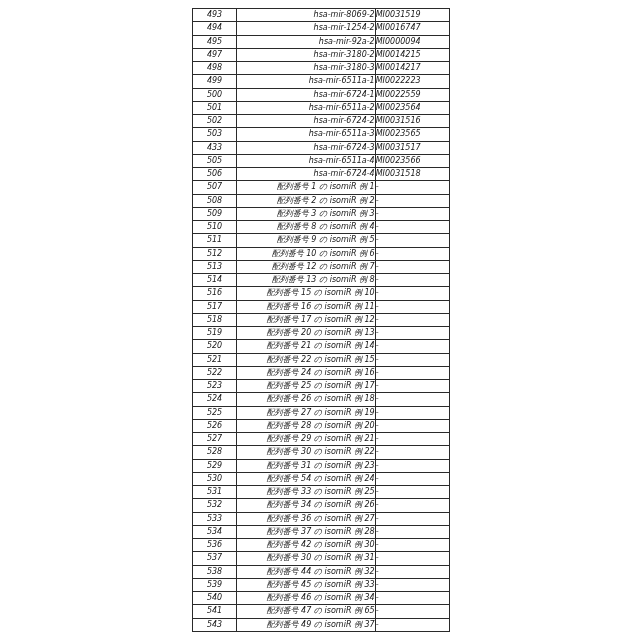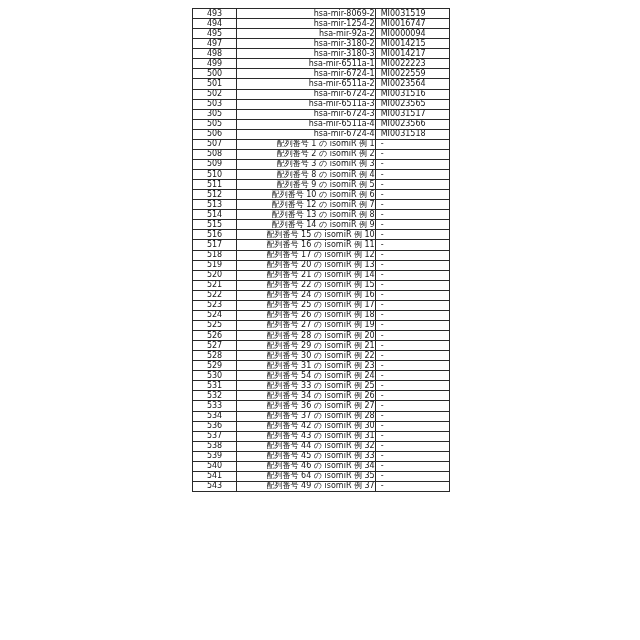--- a/index.html
+++ b/index.html
@@ -16,44 +16,44 @@
     width: 640px;
     height: 640px;
     background: #ffffff;
     overflow: hidden;
   }
   table.doc-table {
     position: absolute;
     left: 192px;
     top: 8px;
     width: 258px;
-    height: 484px;
+    height: 624px;
     border-collapse: collapse;
     table-layout: fixed;
+    font-style: italic;
   }
   table.doc-table td {
     border: 1px solid #2a2a2a;
     font-size: 8px;
     line-height: 1;
     color: #161616;
     padding: 0;
     white-space: nowrap;
     overflow: hidden;
     vertical-align: middle;
   }
   table.doc-table td.c-num {
     text-align: center;
   }
   table.doc-table td.c-name {
     text-align: right;
     padding-left: 7px;
   }
   table.doc-table td.c-id {
     text-align: left;
-    padding-left: 5px;
   }
   col.col-num  { width: 44px; }
   col.col-name { width: 138px; }
   col.col-id   { width: 74px; }
 </style>
 </head>
 <body>
 
 <div class="page">
   <table class="doc-table">
@@ -107,21 +107,21 @@
           <td class="c-num">502</td>
           <td class="c-name">hsa-mir-6724-2</td>
           <td class="c-id">MI0031516</td>
         </tr>
         <tr>
           <td class="c-num">503</td>
           <td class="c-name">hsa-mir-6511a-3</td>
           <td class="c-id">MI0023565</td>
         </tr>
         <tr>
-          <td class="c-num">305</td>
+          <td class="c-num">433</td>
           <td class="c-name">hsa-mir-6724-3</td>
           <td class="c-id">MI0031517</td>
         </tr>
         <tr>
           <td class="c-num">505</td>
           <td class="c-name">hsa-mir-6511a-4</td>
           <td class="c-id">MI0023566</td>
         </tr>
         <tr>
           <td class="c-num">506</td>
@@ -162,25 +162,20 @@
           <td class="c-num">513</td>
           <td class="c-name">配列番号 12 の isomiR 例 7</td>
           <td class="c-id">-</td>
         </tr>
         <tr>
           <td class="c-num">514</td>
           <td class="c-name">配列番号 13 の isomiR 例 8</td>
           <td class="c-id">-</td>
         </tr>
         <tr>
-          <td class="c-num">515</td>
-          <td class="c-name">配列番号 14 の isomiR 例 9</td>
-          <td class="c-id">-</td>
-        </tr>
-        <tr>
           <td class="c-num">516</td>
           <td class="c-name">配列番号 15 の isomiR 例 10</td>
           <td class="c-id">-</td>
         </tr>
         <tr>
           <td class="c-num">517</td>
           <td class="c-name">配列番号 16 の isomiR 例 11</td>
           <td class="c-id">-</td>
         </tr>
         <tr>
@@ -268,41 +263,41 @@
           <td class="c-name">配列番号 37 の isomiR 例 28</td>
           <td class="c-id">-</td>
         </tr>
         <tr>
           <td class="c-num">536</td>
           <td class="c-name">配列番号 42 の isomiR 例 30</td>
           <td class="c-id">-</td>
         </tr>
         <tr>
           <td class="c-num">537</td>
-          <td class="c-name">配列番号 43 の isomiR 例 31</td>
+          <td class="c-name">配列番号 30 の isomiR 例 31</td>
           <td class="c-id">-</td>
         </tr>
         <tr>
           <td class="c-num">538</td>
           <td class="c-name">配列番号 44 の isomiR 例 32</td>
           <td class="c-id">-</td>
         </tr>
         <tr>
           <td class="c-num">539</td>
           <td class="c-name">配列番号 45 の isomiR 例 33</td>
           <td class="c-id">-</td>
         </tr>
         <tr>
           <td class="c-num">540</td>
           <td class="c-name">配列番号 46 の isomiR 例 34</td>
           <td class="c-id">-</td>
         </tr>
         <tr>
           <td class="c-num">541</td>
-          <td class="c-name">配列番号 64 の isomiR 例 35</td>
+          <td class="c-name">配列番号 47 の isomiR 例 65</td>
           <td class="c-id">-</td>
         </tr>
         <tr>
           <td class="c-num">543</td>
           <td class="c-name">配列番号 49 の isomiR 例 37</td>
           <td class="c-id">-</td>
         </tr>
       </tbody>
   </table>
 </div>

